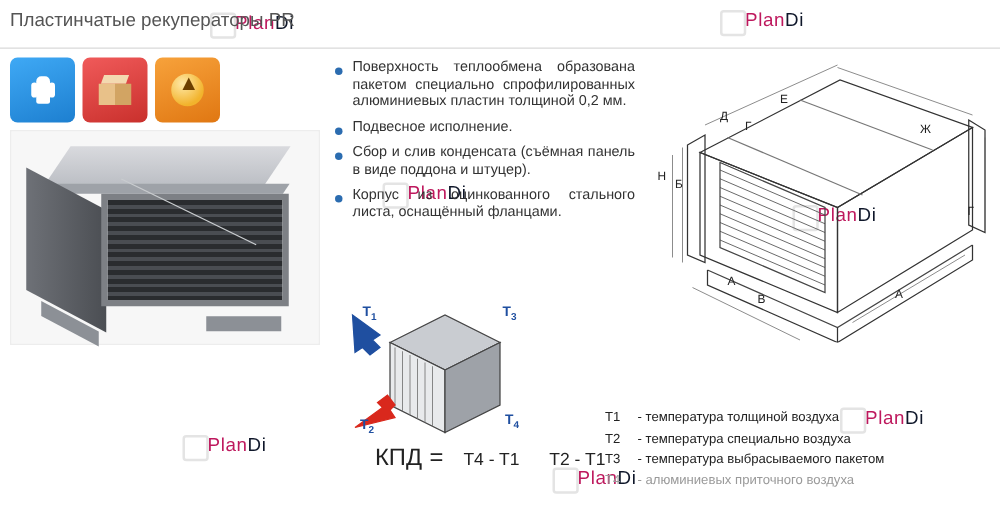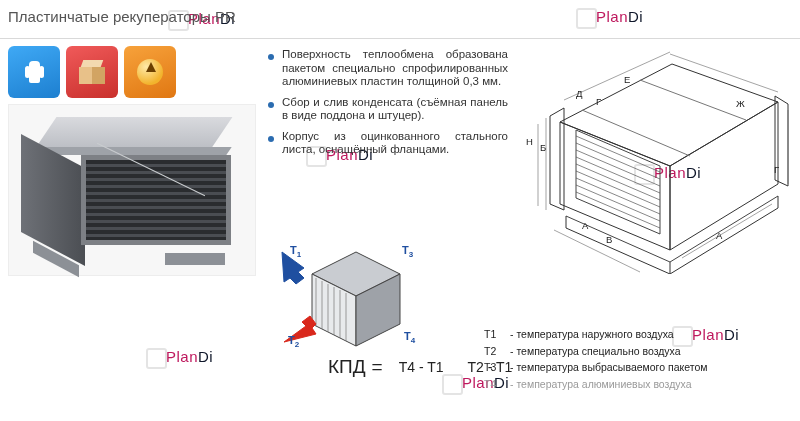--- a/index.html
+++ b/index.html
@@ -109,21 +109,21 @@
   .tlab{position:absolute;font-size:9.5px;color:#222;font-family:"Liberation Sans", sans-serif;}
 
   
   .cubewrap{position:absolute;left:278px;top:238px;width:180px;height:130px;}
   .cubewrap svg{display:block;}
   .tmark{position:absolute;font-size:11px;color:#1f4fa0;font-weight:bold;}
   .tmark sub{font-size:8px;}
 
   
   .formula{position:absolute;left:300px;top:356px;display:flex;align-items:center;gap:6px;}
-  .formula .kpd{font-size:19px;color:#222;margin-left:28px;}
+  .formula .kpd{font-size:19px;color:#222;}
   .formula .eq{font-size:19px;color:#222;}
   .frac{display:inline-block;text-align:center;font-size:14px;color:#222;}
   .frac .num{padding:0 10px 1px;}
   .frac .bar{height:2px;background:#222;margin:1px 0;}
   .frac .den{padding:2px 10px 0;}
 
   
   .legend{position:absolute;left:484px;top:328px;width:300px;}
   .lrow{display:flex;font-size:10.5px;line-height:12.5px;color:#222;margin-bottom:4px;}
   .lrow .lkey{width:26px;flex:none;}
@@ -187,21 +187,25 @@
       <div class="front-face"></div>
       <div class="diag"></div>
       <div class="foot1"></div>
       <div class="foot2"></div>
     </div>
   </div>
 
   <div class="bullets">
     <div class="b-item">
       <span class="dot"></span>
-      <span class="txt">Поверхность теплообмена образована пакетом специально спрофилированных алюминиевых пластин толщиной 0,3 мм.</span>
+      <span class="txt">Поверхность теплообмена образована пакетом специально спрофилированных алюминиевых пластин толщиной 0,2 мм.</span>
+    </div>
+    <div class="b-item">
+      <span class="dot"></span>
+      <span class="txt">Подвесное исполнение.</span>
     </div>
     <div class="b-item">
       <span class="dot"></span>
       <span class="txt">Сбор и слив конденсата (съёмная панель в виде поддона и штуцер).</span>
     </div>
     <div class="b-item">
       <span class="dot"></span>
       <span class="txt">Корпус из оцинкованного стального листа, оснащённый фланцами.</span>
     </div>
   </div>
@@ -293,29 +297,29 @@
     <span class="frac">
       <span class="num">T4 - T1</span>
       <span class="bar"></span>
       <span class="den">T2 - T1</span>
     </span>
   </div>
 
   <div class="legend">
     <div class="lrow">
       <span class="lkey">T1</span>
-      <span class="lval">- <span>температура наружного воздуха</span></span>
+      <span class="lval">- <span>температура толщиной воздуха</span></span>
     </div>
     <div class="lrow">
       <span class="lkey">T2</span>
       <span class="lval">- <span>температура специально воздуха</span></span>
     </div>
     <div class="lrow">
       <span class="lkey">T3</span>
       <span class="lval">- <span>температура выбрасываемого пакетом</span></span>
     </div>
     <div class="lrow faded">
       <span class="lkey">T4</span>
-      <span class="lval">- <span>температура алюминиевых воздуха</span></span>
+      <span class="lval">- <span>алюминиевых приточного воздуха</span></span>
     </div>
   </div>
 
 </div>
 
 </body></html>

